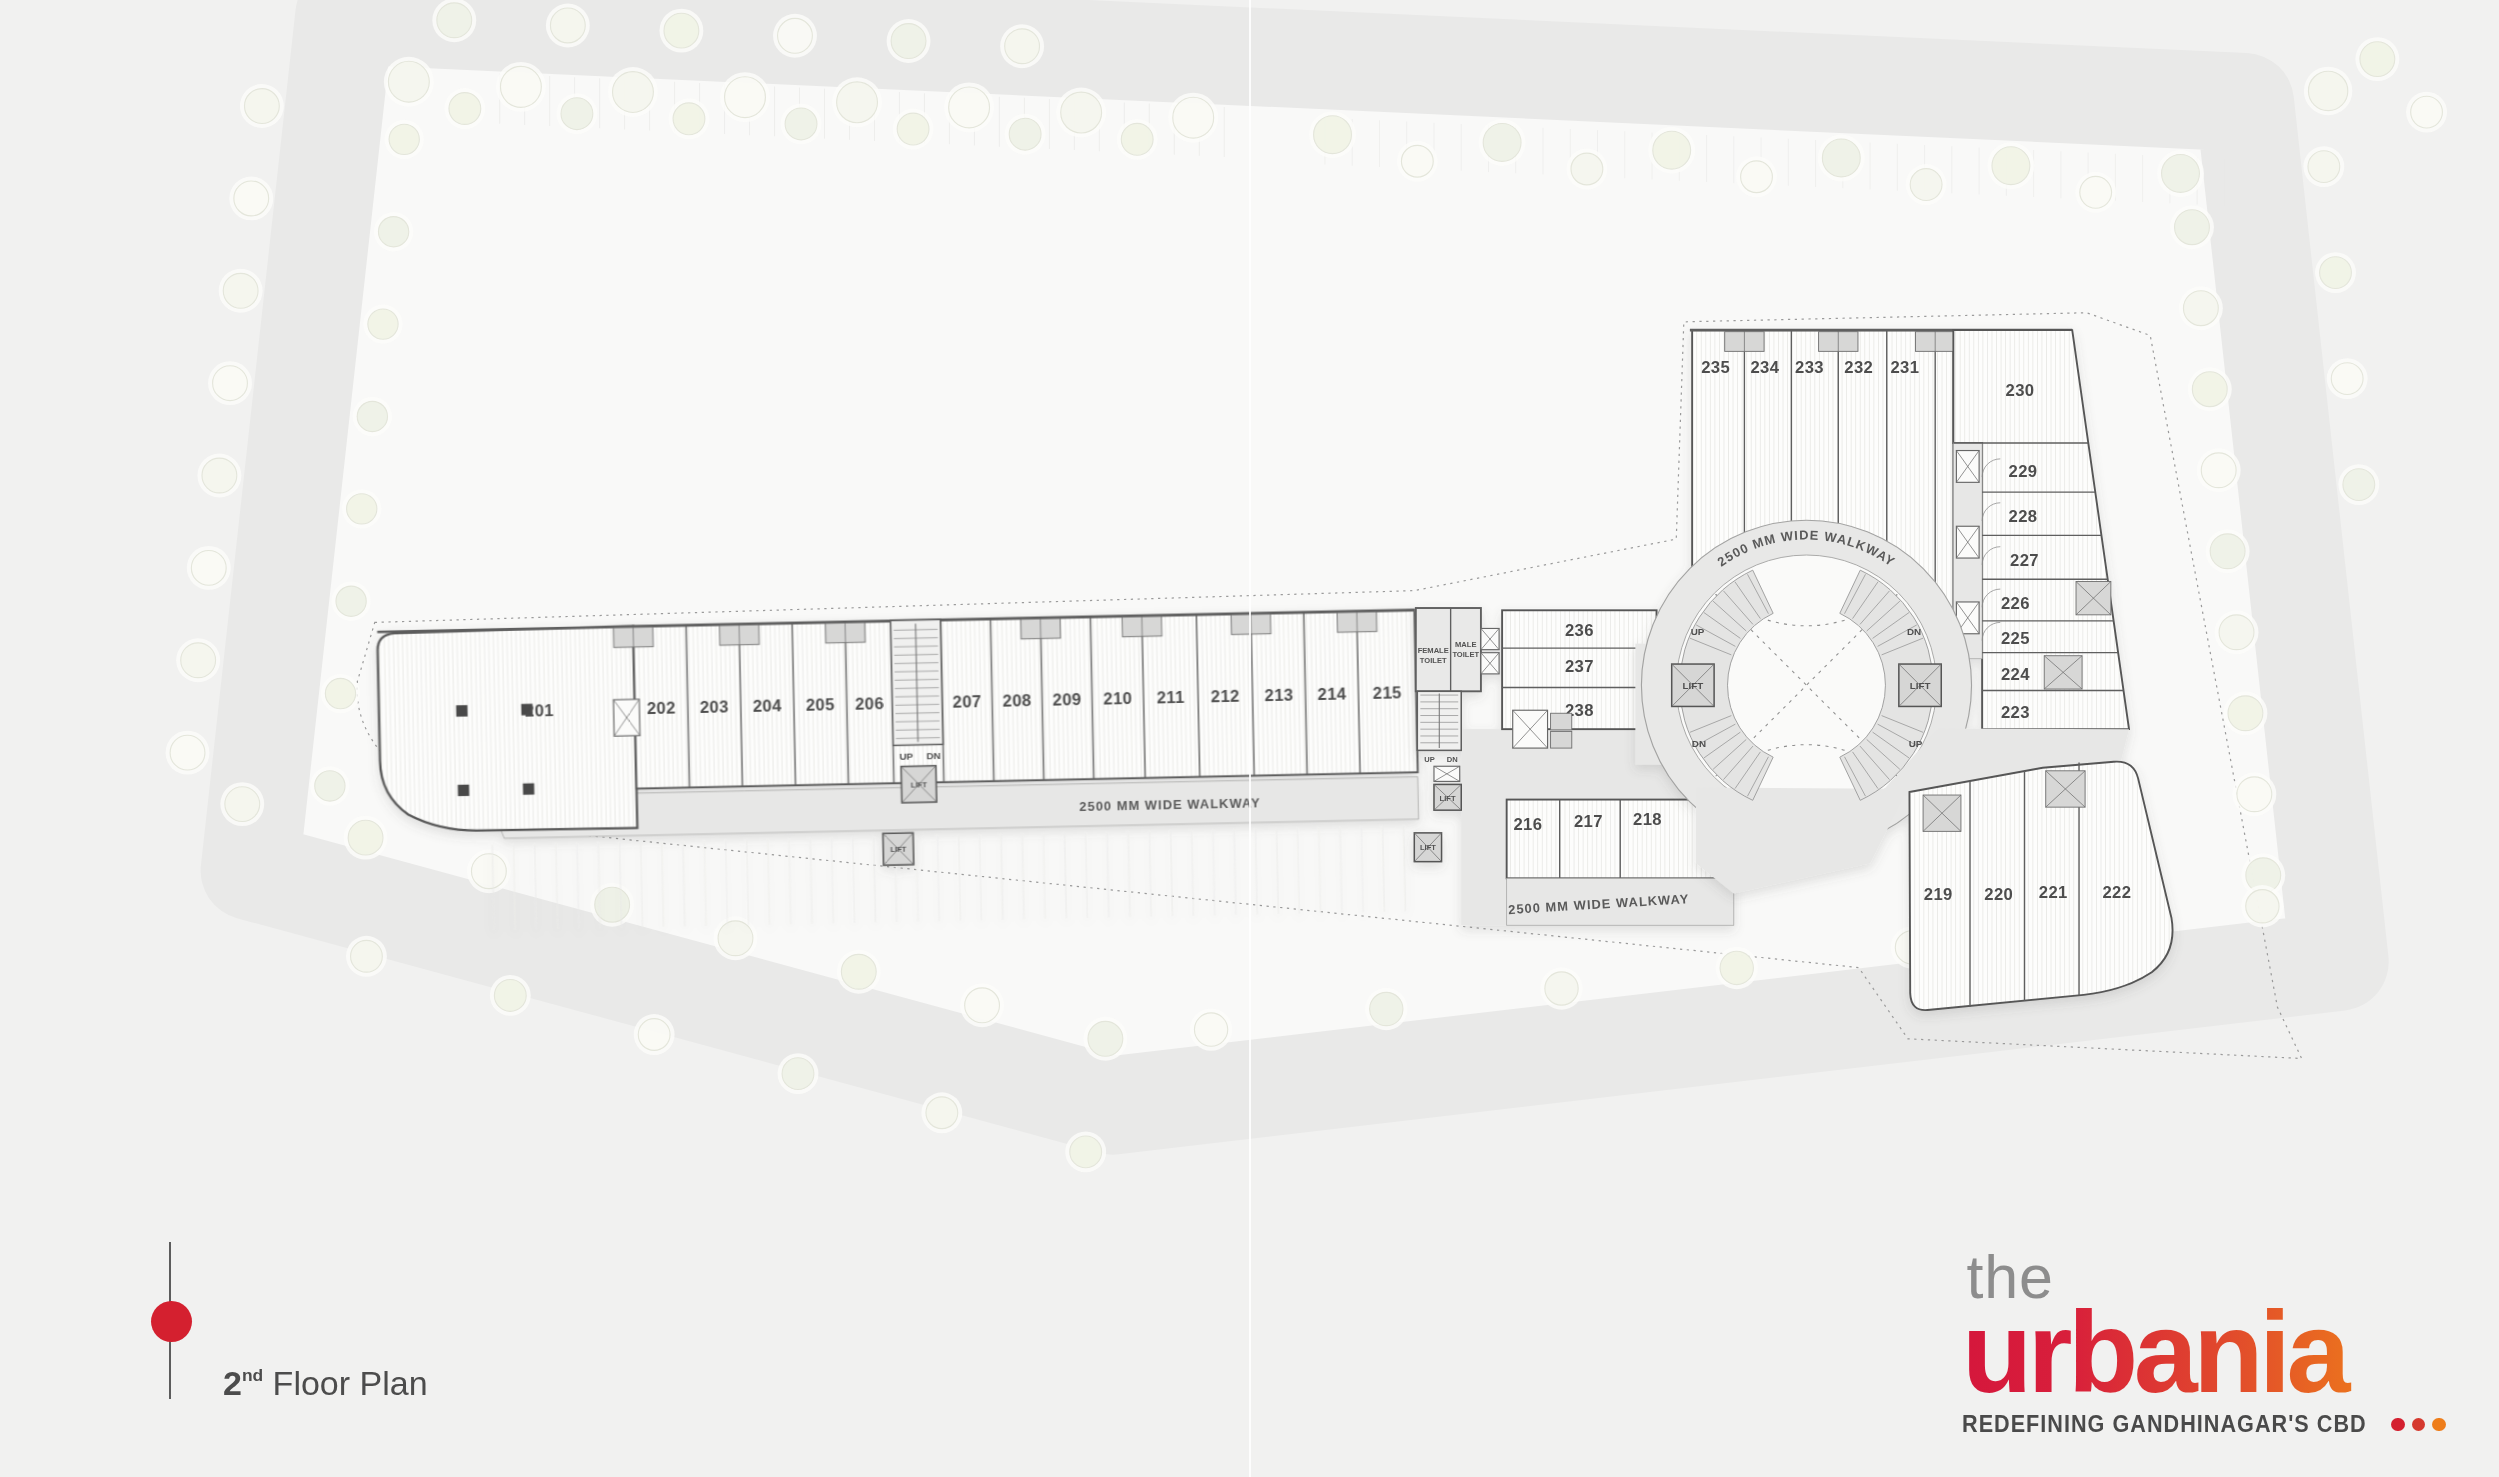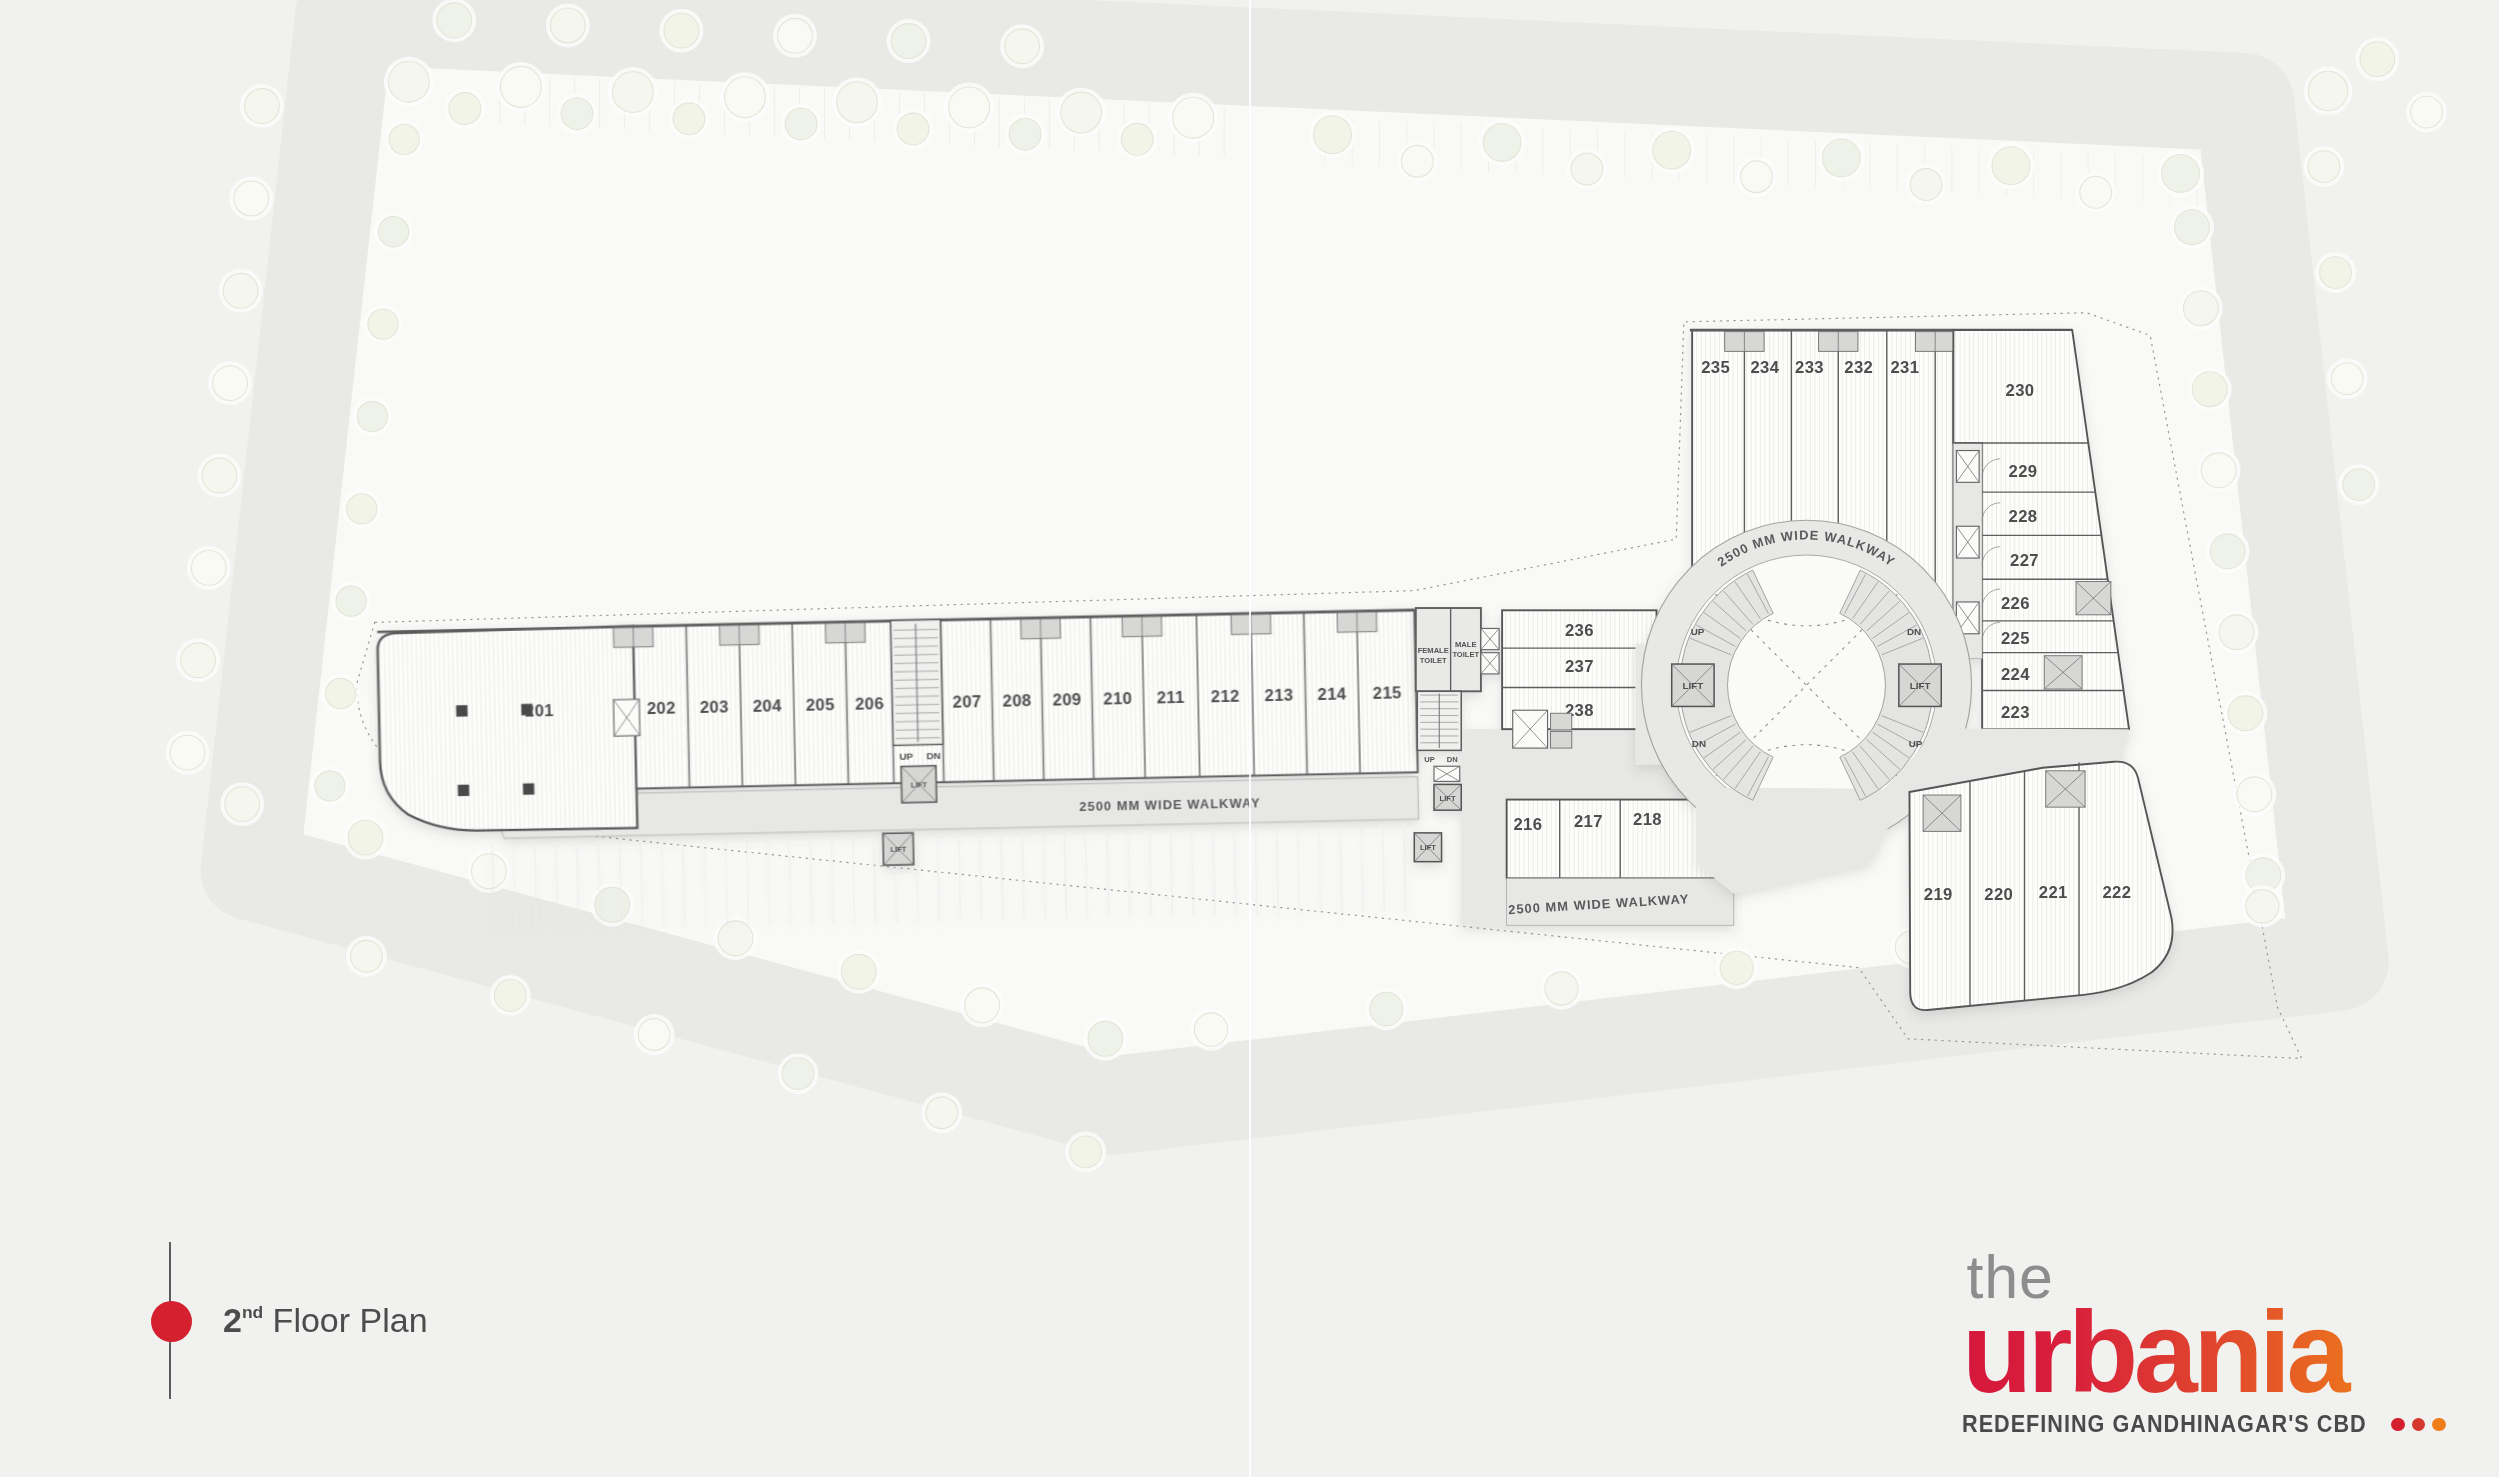--- a/index.html
+++ b/index.html
@@ -15,21 +15,21 @@
   .hatched{fill:url(#hatch);stroke:#565656;}
   .grayArea{fill:#e7e7e6;}
   .liftBox{fill:#d6d6d5;stroke:#555;stroke-width:2;}
   .xline{stroke:#6f6f6f;stroke-width:1;}
   .vest{fill:#d7d7d6;stroke:#6f6f6f;stroke-width:1.2;}
   .shaft{fill:#fbfbfa;stroke:#666;stroke-width:1.5;}
   
   .legend{position:absolute;left:0;top:0;}
   .legend .vline{position:absolute;left:169px;top:1242px;width:1.5px;height:157px;background:#5c5c5c;}
   .legend .dot{position:absolute;left:151px;top:1301px;width:41px;height:41px;border-radius:50%;}
-  .legend .title{position:absolute;left:223px;top:1301px;color:#4c4c4c;font-size:34px;white-space:nowrap;}
+  .legend .title{position:absolute;left:223px;top:1364px;color:#4c4c4c;font-size:34px;white-space:nowrap;}
   .legend .title b{font-weight:600;}
   .legend .sup{font-size:17.4px;vertical-align:13.6px;font-weight:600;}
   
   .logo{position:absolute;left:1962px;top:1214px;width:484px;margin-top:36px;}
   .logo .the{font-size:61px;color:#8d8d8d;line-height:.9;margin-left:4.5px;letter-spacing:0.8px;}
   .logo .brand{font-size:115px;font-weight:700;letter-spacing:-4.5px;line-height:.82;
     background:linear-gradient(90deg,#d5173c 0%,#d81f3b 22%,#e14a2c 55%,#ee7d1a 88%);
     -webkit-background-clip:text;background-clip:text;color:transparent;}
   .logo .tagrow{display:flex;align-items:center;margin-top:12px;}
   .logo .tagline{font-size:23.5px;font-weight:700;color:#4a4a4a;letter-spacing:1.1px;

